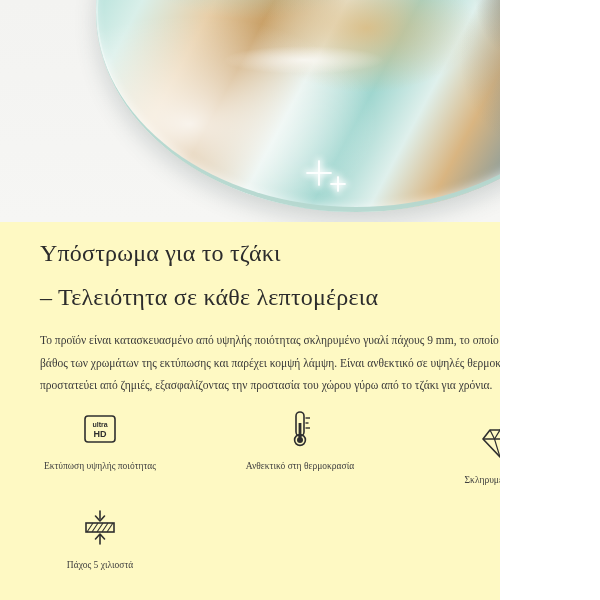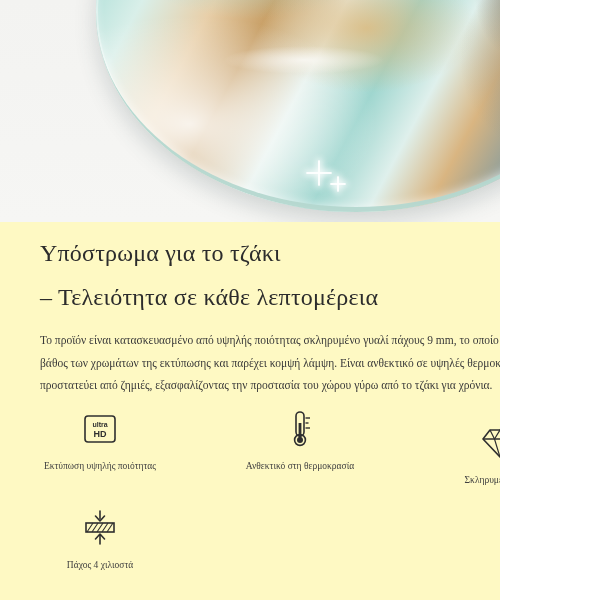--- a/index.html
+++ b/index.html
@@ -280,17 +280,17 @@
       <span class="feature-icon">
         <svg width="40" height="40" viewBox="0 0 40 40">
           <path d="M20 3 V11" stroke="#2f2f2f" stroke-width="1.6" stroke-linecap="round"></path>
           <path d="M15.5 8 L20 13 L24.5 8" fill="none" stroke="#2f2f2f" stroke-width="1.6" stroke-linecap="round" stroke-linejoin="round"></path>
           <rect x="6" y="15" width="28" height="9" fill="none" stroke="#2f2f2f" stroke-width="1.6"></rect>
           <path d="M7 24 L13 15 M12 24 L18 15 M17 24 L23 15 M22 24 L28 15 M27 24 L33 15" stroke="#2f2f2f" stroke-width="1.1"></path>
           <path d="M20 36 V28" stroke="#2f2f2f" stroke-width="1.6" stroke-linecap="round"></path>
           <path d="M15.5 31 L20 26 L24.5 31" fill="none" stroke="#2f2f2f" stroke-width="1.6" stroke-linecap="round" stroke-linejoin="round"></path>
         </svg>
       </span>
-      <span class="feature-label">Πάχος 4 χιλιοστά</span>
+      <span class="feature-label">Πάχος 5 χιλιοστά</span>
     </div>
 
   </div>
 </div>
 
 </body></html>

